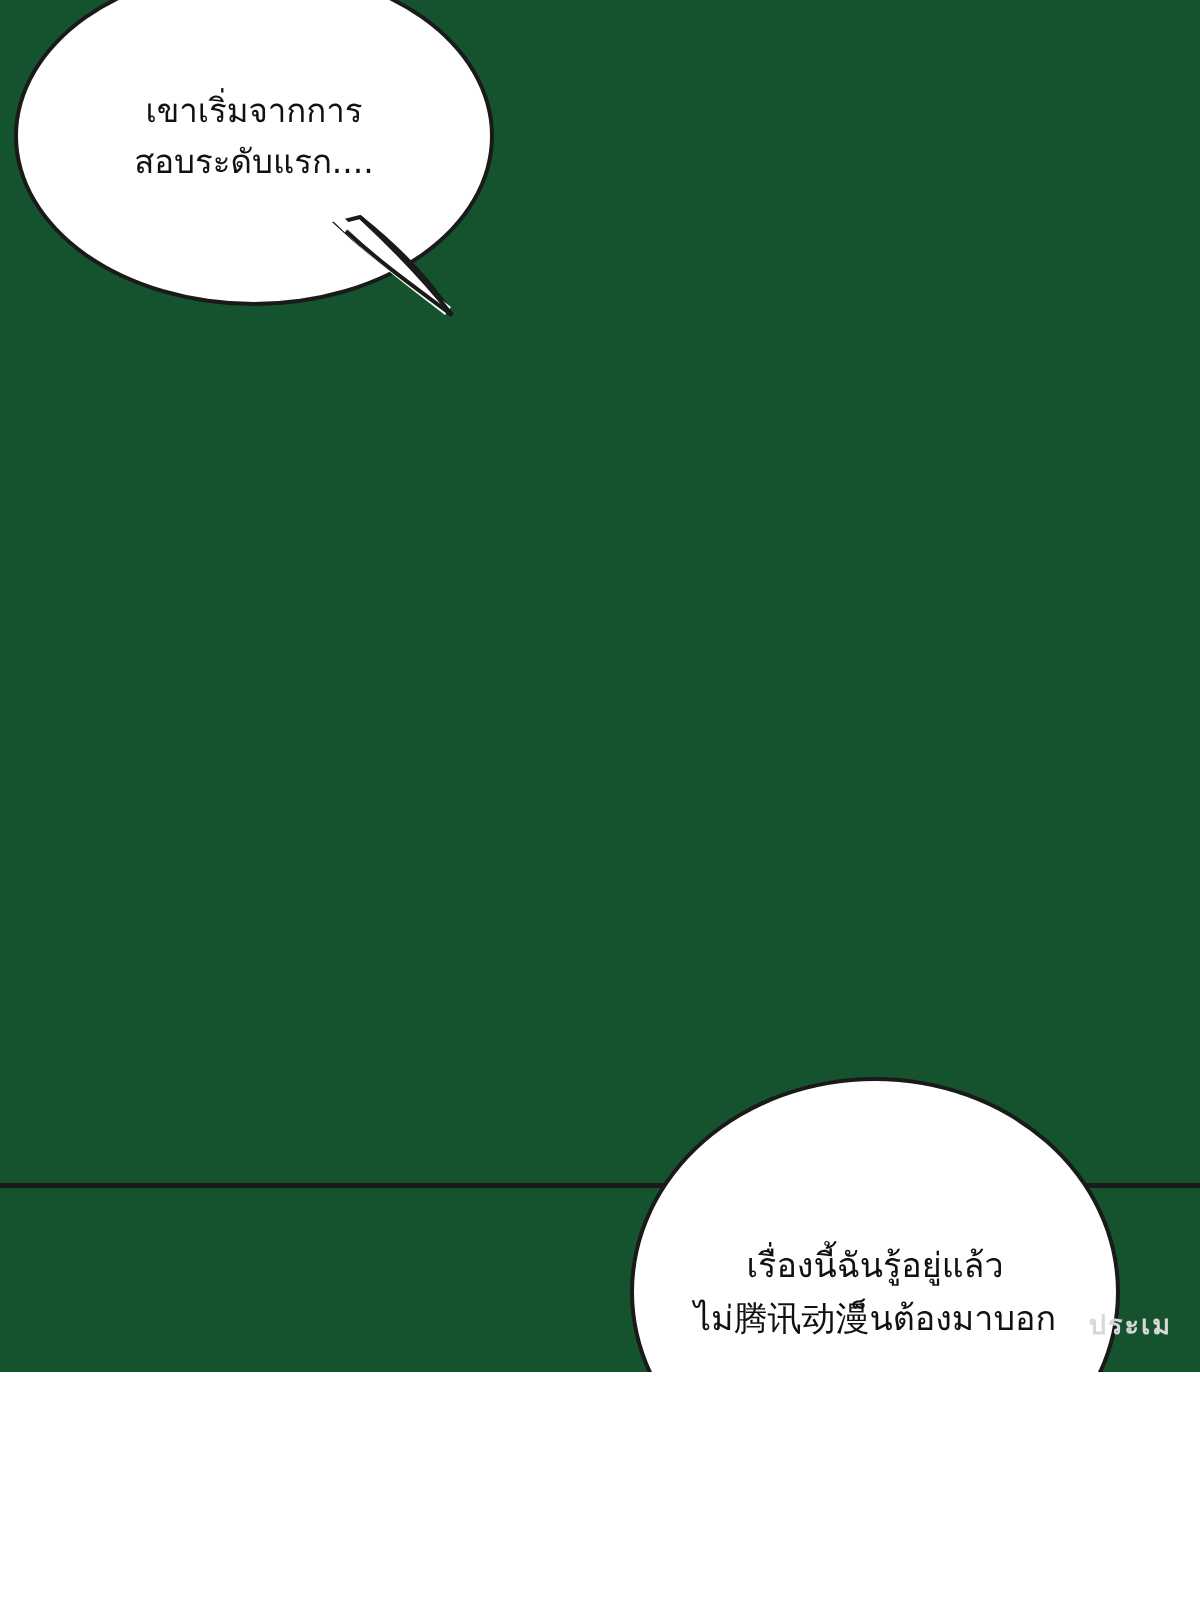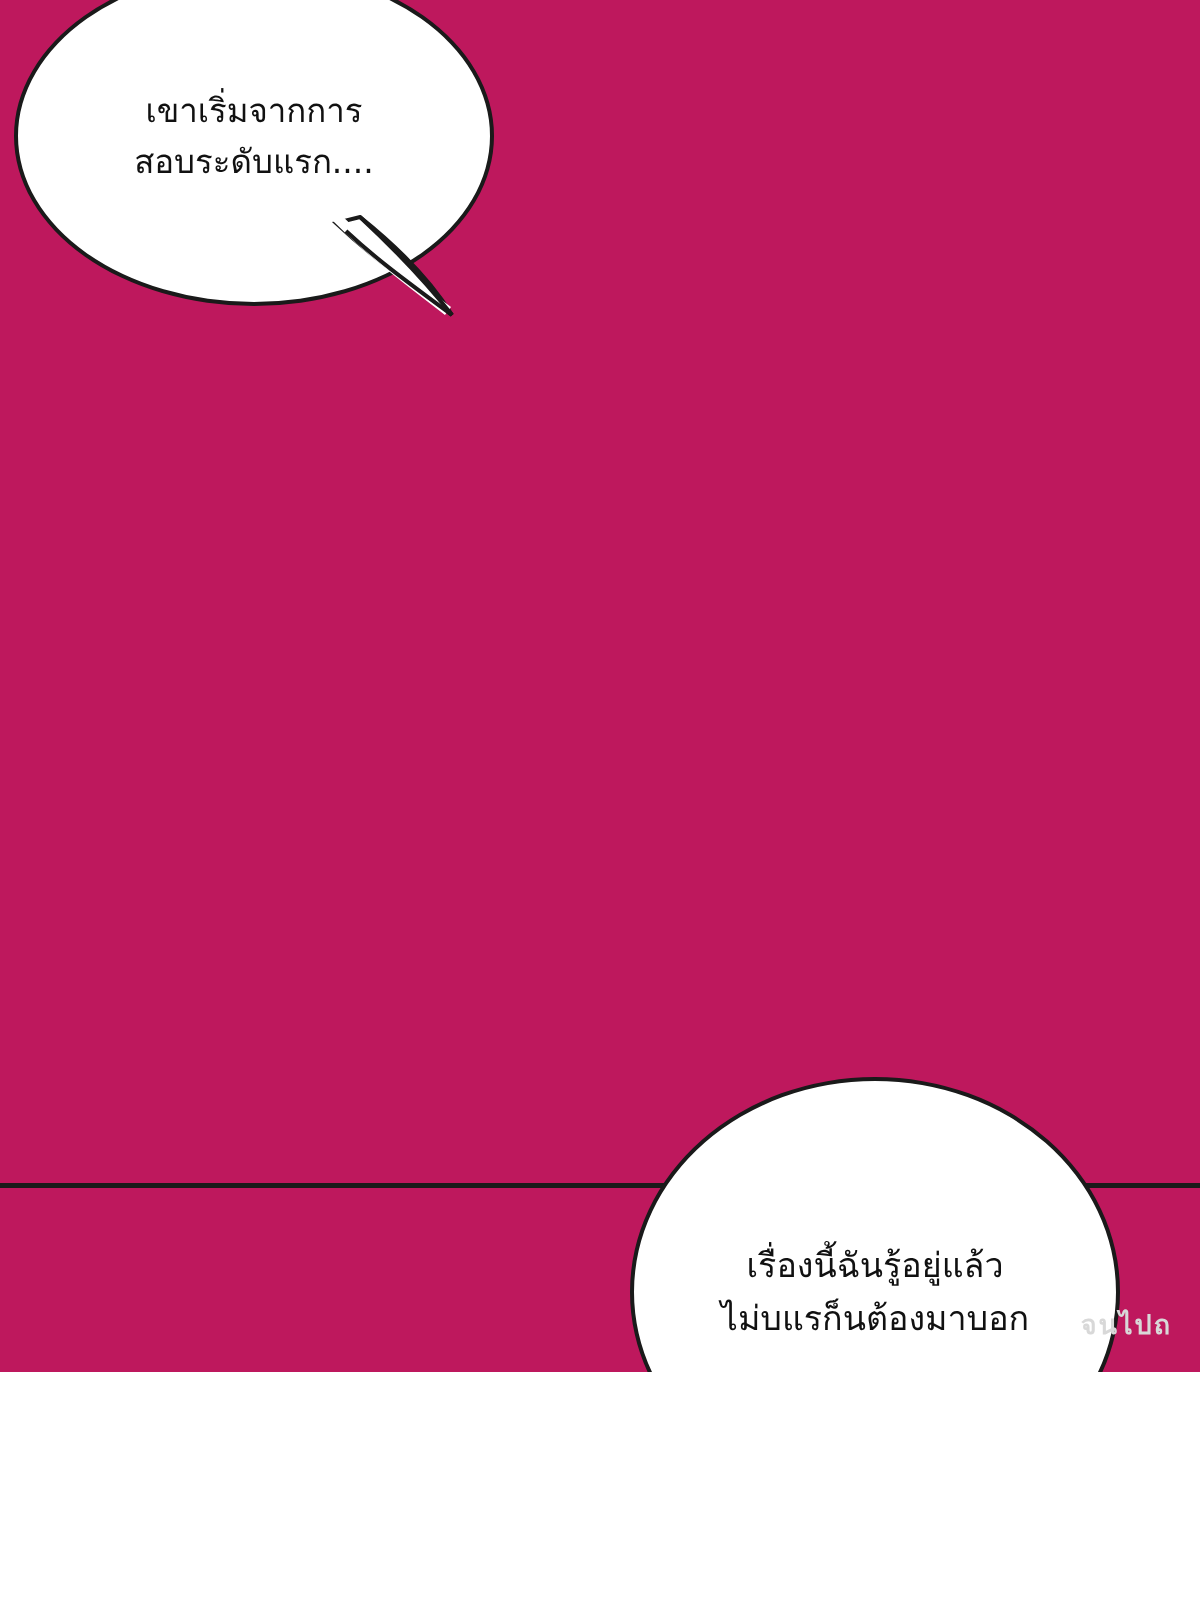--- a/index.html
+++ b/index.html
@@ -7,21 +7,21 @@
     padding: 0;
     background: #ffffff;
   }
   body {
     font-family: "DejaVu Sans", sans-serif;
   }
   #page {
     position: relative;
     width: 1200px;
     height: 1372px;
-    background: #be185d;
+    background: #14532d;
     overflow: hidden;
   }
 
   
   .bubble {
     position: absolute;
     box-sizing: border-box;
     border: 4px solid #1a1a1a;
     background: #ffffff;
     border-radius: 50%;
@@ -138,25 +138,25 @@
   <svg id="bubble-1-tail" viewBox="0 0 130 110">
     <path d="M6 8 C 40 40, 70 62, 122 100 C 96 58, 60 26, 30 2 Z" fill="#ffffff" stroke="#1a1a1a" stroke-width="4"></path>
     <path d="M6 2 C 40 36, 68 58, 118 96" fill="none" stroke="#ffffff" stroke-width="10"></path>
     <path d="M16 16 C 46 44, 76 66, 122 100" fill="none" stroke="#1a1a1a" stroke-width="4"></path>
     <path d="M30 2 C 58 28, 92 62, 122 100" fill="none" stroke="#1a1a1a" stroke-width="4"></path>
   </svg>
 
 
   <div id="bubble-3" class="bubble">
     <span class="txt">เรื่องนี้ฉันรู้อยู่แล้ว
-ไม่บแรก็นต้องมาบอก</span>
+ไม่腾讯动漫็นต้องมาบอก</span>
   </div>
   <svg id="bubble-3-tail" viewBox="0 0 180 180">
     <path d="M170 10 C 120 60, 60 110, 8 176 C 70 140, 130 96, 176 62 Z" fill="#ffffff" stroke="#1a1a1a" stroke-width="4"></path>
     <path d="M168 4 C 124 52, 66 104, 14 172" fill="none" stroke="#ffffff" stroke-width="12"></path>
   </svg>
 
   <div id="head-shape"></div>
   <div id="head-highlight"></div>
 
-  <div id="watermark">จนไปถ</div>
+  <div id="watermark">ประเม</div>
 
 </div>
 
 </body></html>

